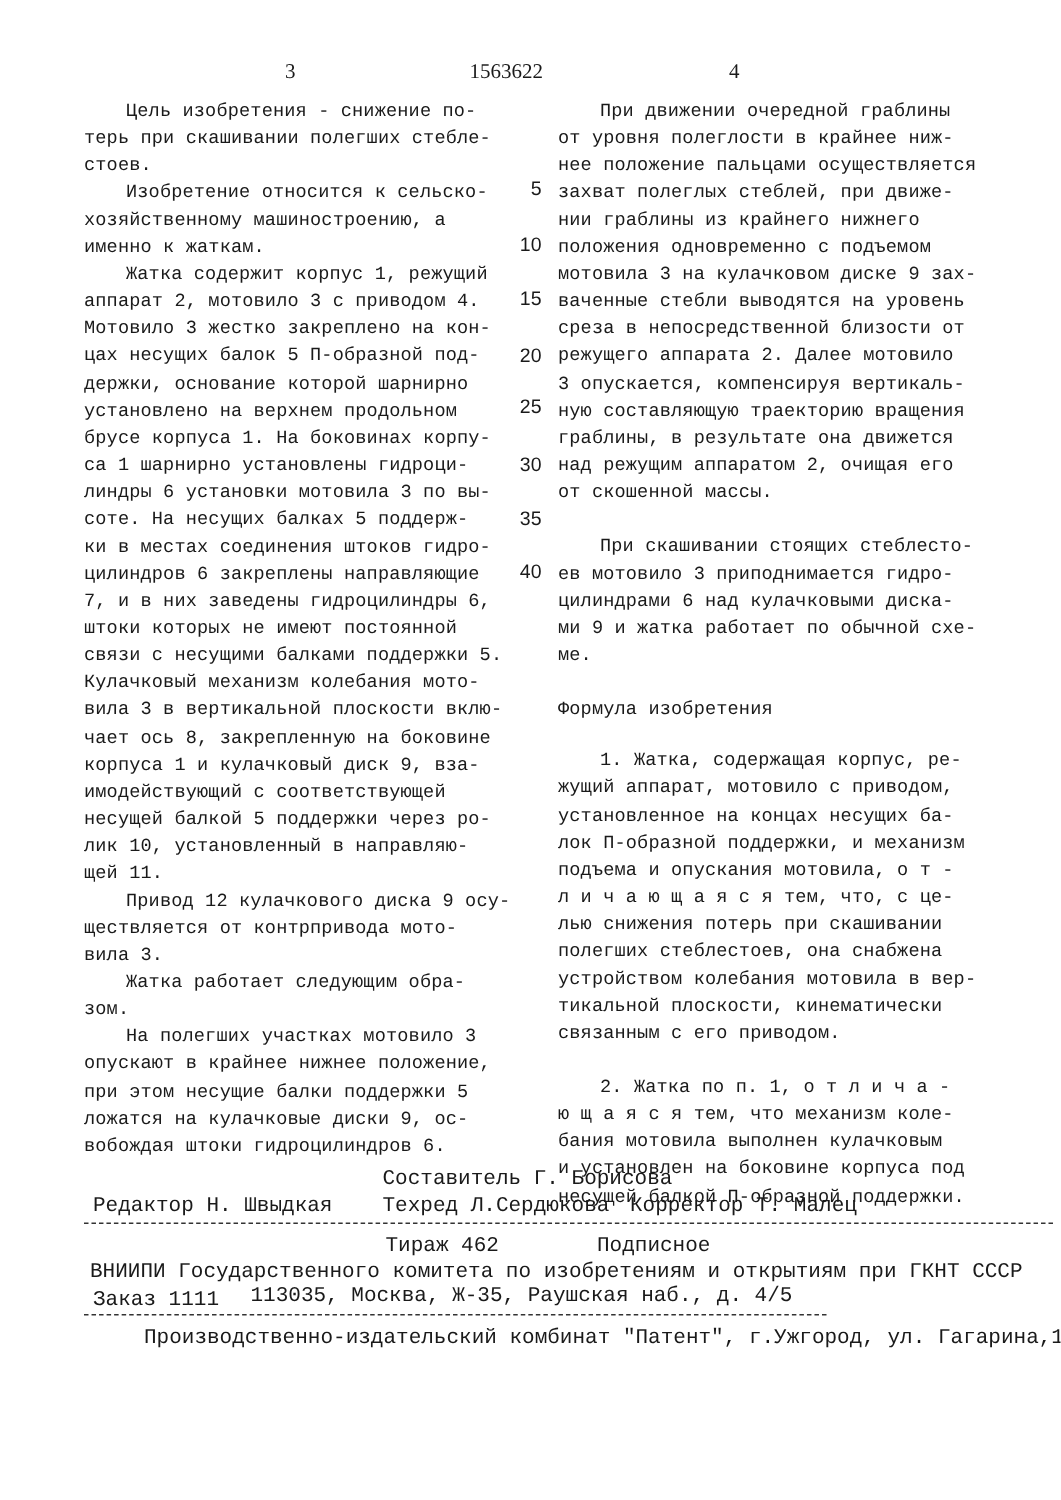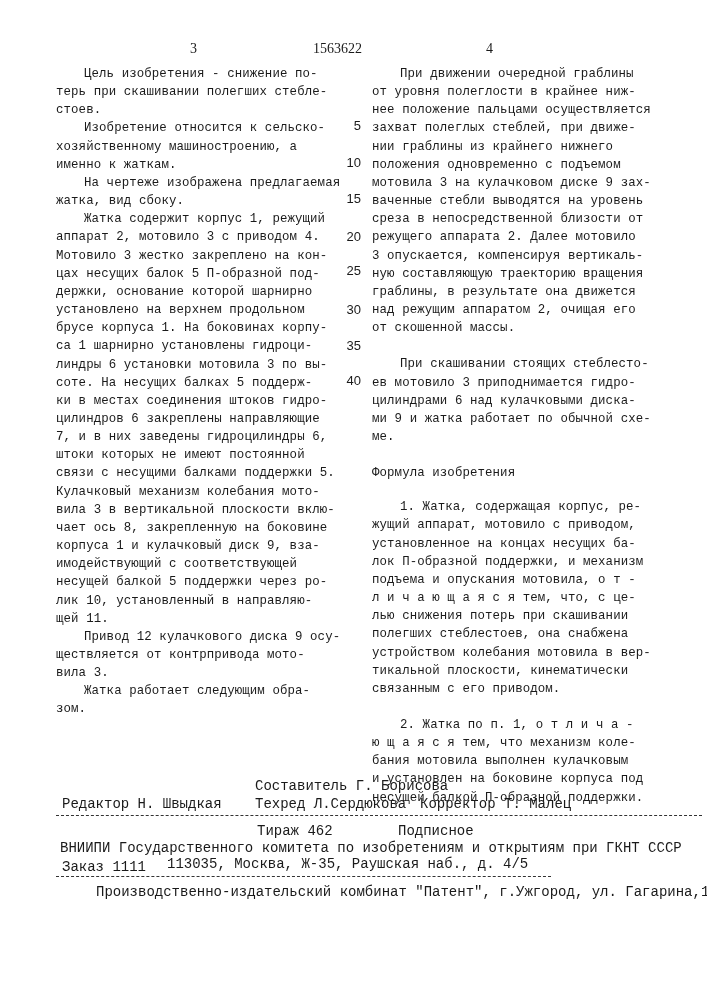--- a/index.html
+++ b/index.html
@@ -35,22 +35,20 @@
   <span id="page-right" class="hdr">4</span>
 </div>
 
 <div class="col left">
   <p>Цель изобретения - снижение по-
 терь при скашивании полегших стебле-
 стоев.</p>
   <p>Изобретение относится к сельско-
 хозяйственному машиностроению, а
 именно к жаткам.</p>
-  <p>На чертеже изображена предлагаемая
-жатка, вид сбоку.</p>
   <p>Жатка содержит корпус 1, режущий
 аппарат 2, мотовило 3 с приводом 4.
 Мотовило 3 жестко закреплено на кон-
 цах несущих балок 5 П-образной под-
 держки, основание которой шарнирно
 установлено на верхнем продольном
 брусе корпуса 1. На боковинах корпу-
 са 1 шарнирно установлены гидроци-
 линдры 6 установки мотовила 3 по вы-
 соте. На несущих балках 5 поддерж-
@@ -65,20 +63,25 @@
 корпуса 1 и кулачковый диск 9, вза-
 имодействующий с соответствующей
 несущей балкой 5 поддержки через ро-
 лик 10, установленный в направляю-
 щей 11.</p>
   <p>Привод 12 кулачкового диска 9 осу-
 ществляется  от контрпривода мото-
 вила 3.</p>
   <p>Жатка работает следующим обра-
 зом.</p>
+  <p>На полегших участках мотовило 3
+опускают в крайнее нижнее положение,
+при этом несущие балки поддержки 5
+ложатся на кулачковые диски 9, ос-
+вобождая штоки гидроцилиндров 6.</p>
 </div>
 
 <div class="col right">
   <p>При движении очередной граблины
 от уровня полеглости в крайнее ниж-
 нее положение пальцами осуществляется
 захват полеглых стеблей, при движе-
 нии граблины из крайнего нижнего
 положения одновременно с подъемом
 мотовила 3 на кулачковом диске 9 зах-

